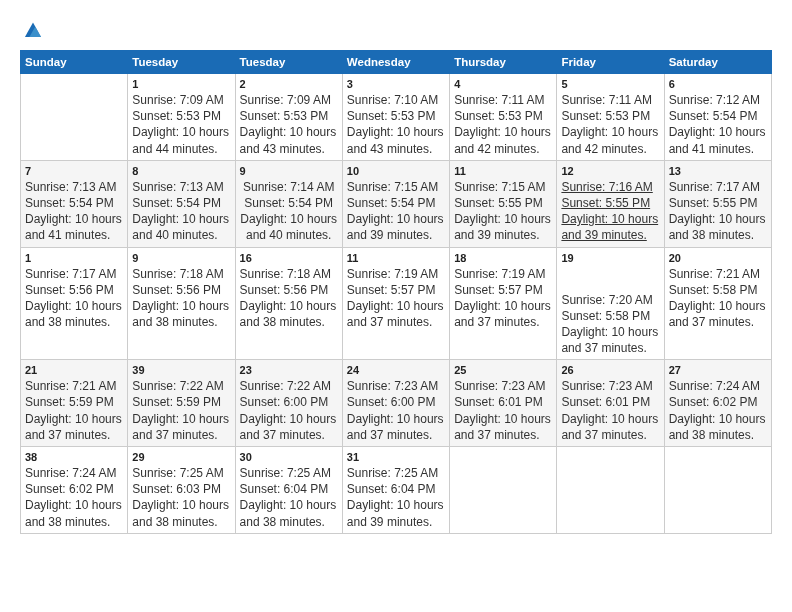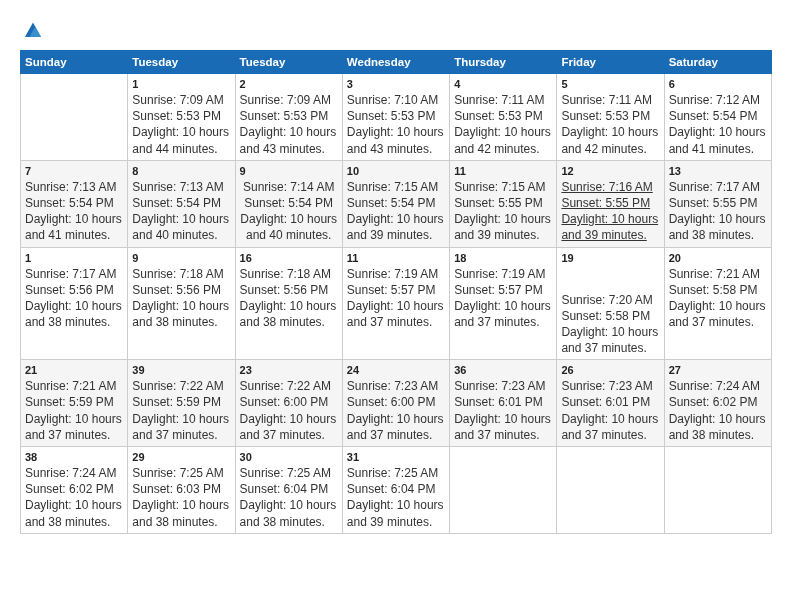--- a/index.html
+++ b/index.html
@@ -303,21 +303,21 @@
 and 37 minutes.</div>
           </td>
           <td>
             <span class="day-number">24</span>
             <div class="day-info" style="white-space: pre-line;">Sunrise: 7:23 AM
 Sunset: 6:00 PM
 Daylight: 10 hours
 and 37 minutes.</div>
           </td>
           <td>
-            <span class="day-number">36</span>
+            <span class="day-number">25</span>
             <div class="day-info" style="white-space: pre-line;">Sunrise: 7:23 AM
 Sunset: 6:01 PM
 Daylight: 10 hours
 and 37 minutes.</div>
           </td>
           <td>
             <span class="day-number">26</span>
             <div class="day-info" style="white-space: pre-line;">Sunrise: 7:23 AM
 Sunset: 6:01 PM
 Daylight: 10 hours

